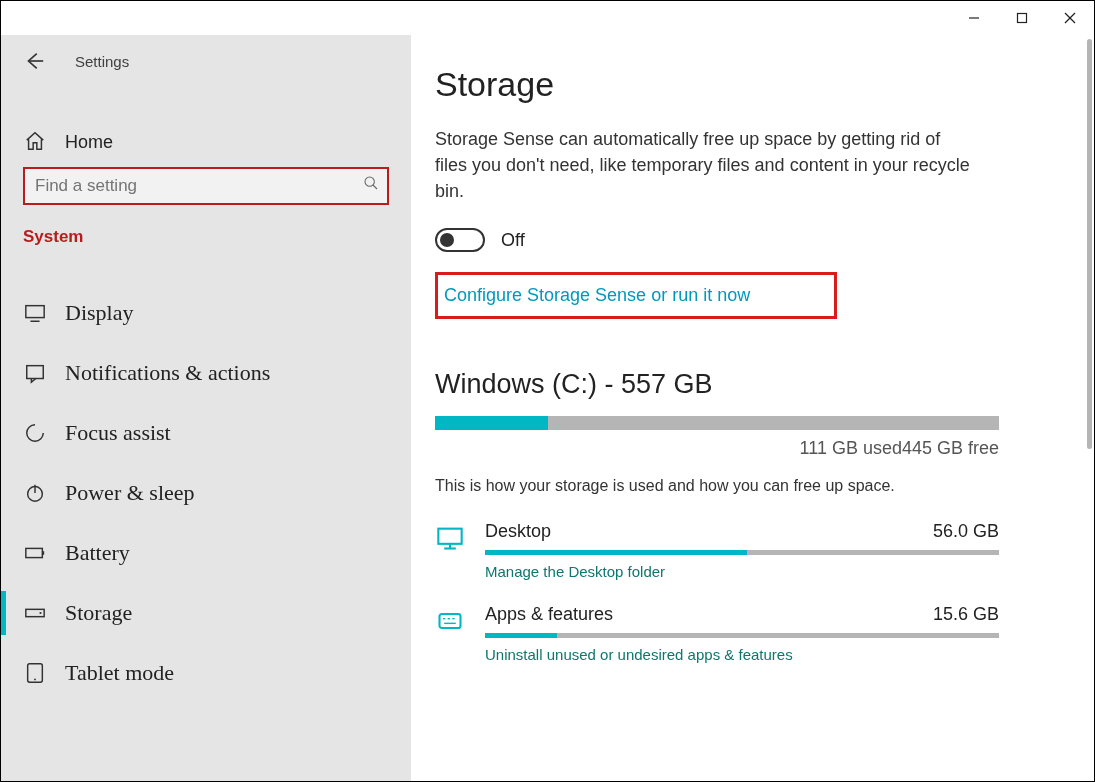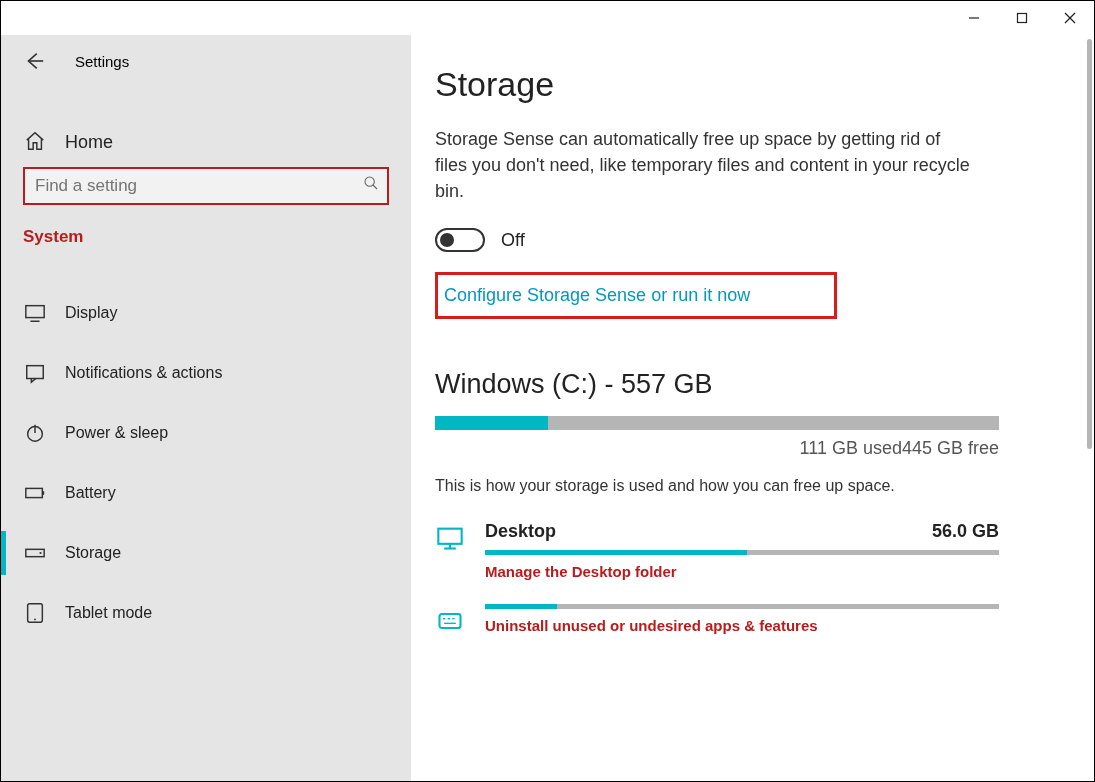--- a/index.html
+++ b/index.html
@@ -3,56 +3,56 @@
 <meta charset="utf-8">
 <style>
   * { box-sizing: border-box; margin: 0; padding: 0; font-family: "Segoe UI", -apple-system, sans-serif; }
   body { width: 1095px; height: 782px; background: #fff; border: 1px solid #000; overflow: hidden; position: relative; }
   .titlebar { height: 34px; display: flex; justify-content: flex-end; align-items: center; background: #fff; }
   .titlebar .wbtn { width: 48px; height: 34px; display: flex; align-items: center; justify-content: center; color: #222; }
   .app { display: flex; height: calc(100% - 34px); }
   .sidebar { width: 410px; background: #e5e5e5; padding: 0; height: 100%; overflow: hidden; position: relative; }
   .sidebar-head { display: flex; align-items: center; height: 52px; padding-left: 22px; margin-top: -34px; position: absolute; top: 34px; }
   .back-icon { width: 22px; height: 22px; display: flex; align-items: center; justify-content: center; color: #000; margin-right: 30px; }
-  .sidebar-title { font-size: 15px; color: #000000; }
+  .sidebar-title { font-size: 15px; color: #404040; }
   .sidebar-body { padding-top: 52px; }
   .home-row { display: flex; align-items: flex-end; height: 48px; padding-left: 22px; margin-top: 18px; }
   .home-row .icon { width: 24px; height: 24px; margin-right: 18px; display: flex; align-items: center; justify-content: center; color: #333; }
   .home-row .label { font-size: 18px; color: #222; }
   .search-wrap { padding: 14px 22px 8px 22px; }
   .search-input { width: 100%; height: 38px; border: 2px solid #b91c1c; background: #f2f2f2; font-size: 17px; padding: 0 34px 0 10px; color: #555; }
   .search-wrap { position: relative; }
   .search-icon { position: absolute; right: 32px; top: 22px; color: #666; }
   .section-label { font-size: 17px; font-weight: 600; color: #b91c1c; padding: 14px 0 12px 22px; }
   .nav-list { margin-top: 24px; }
   .nav-item { display: flex; align-items: center; height: 60px; padding-left: 22px; position: relative; }
   .nav-item .icon { width: 24px; height: 24px; margin-right: 18px; display: flex; align-items: center; justify-content: center; color: #333; }
-  .nav-item .label { font-size: 16px; color: #222; }
+  .nav-item .label { font-size: 22px; color: #222; font-family: Liberation Serif, serif; }
   .nav-item.selected::before { content: ""; position: absolute; left: 0; top: 8px; bottom: 8px; width: 5px; background: #00b7c3; }
   .content { flex: 1; background: #fff; padding: 30px 0 0 24px; position: relative; overflow: hidden; }
   .page-title { font-size: 34px; font-weight: 400; color: #222; margin-bottom: 22px; }
   .sense-desc { font-size: 18px; color: #333; max-width: 540px; line-height: 1.45; margin-bottom: 24px; }
   .toggle-row { display: flex; align-items: center; margin-bottom: 20px; }
   .toggle { width: 50px; height: 24px; border: 2px solid #333; border-radius: 14px; position: relative; margin-right: 16px; background: #fff; }
   .toggle .knob { width: 14px; height: 14px; background: #333; border-radius: 50%; position: absolute; left: 3px; top: 3px; }
   .toggle-label { font-size: 18px; color: #222; }
   .highlight-box { border: 3px solid #d81b1b; padding: 10px 6px; width: 402px; margin-bottom: 50px; }
   .link-text { color: #0099bc; font-size: 18px; }
   .drive-title { font-size: 27px; font-weight: 400; color: #222; margin-bottom: 16px; }
   .drive-bar { width: 564px; height: 14px; background: #b5b5b5; margin-bottom: 8px; }
   .drive-bar .fill { height: 100%; background: #00b7c3; }
   .drive-stats { display: flex; justify-content: flex-end; width: 564px; font-size: 18px; color: #555; margin-bottom: 18px; }
   .usage-desc { font-size: 16px; color: #333; margin-bottom: 26px; }
   .cat-row { display: flex; align-items: flex-start; width: 564px; margin-bottom: 24px; }
   .cat-icon { width: 30px; height: 30px; margin-right: 20px; margin-top: 2px; display: flex; align-items: center; justify-content: center; color: #00b7c3; flex-shrink: 0; }
-  .cat-body { flex: 1; font-weight: bold; }
+  .cat-body { flex: 1; }
   .cat-head { display: flex; justify-content: space-between; font-size: 18px; color: #222; margin-bottom: 8px; }
   .cat-bar { height: 5px; background: #b5b5b5; margin-bottom: 8px; }
   .cat-bar .fill { height: 100%; background: #00b7c3; }
-  .cat-sub { font-size: 15px; color: #b91c1c; }
+  .cat-sub { font-size: 15px; color: #0f766e; }
   .scrollbar { position: absolute; right: 2px; top: 4px; width: 5px; height: 410px; background: #b5b5b5; border-radius: 3px; }
   svg { display: block; }
 </style>
 </head>
 <body>
 
 <div class="titlebar">
   <div class="wbtn">
     <svg width="12" height="12" viewBox="0 0 12 12">
         <line x1="1" y1="6" x2="11" y2="6" stroke="#222" stroke-width="1.2"></line>
@@ -117,20 +117,28 @@
               <svg width="22" height="22" viewBox="0 0 24 24">
                 <rect x="3" y="4" width="18" height="14" fill="none" stroke="#333" stroke-width="1.6"></rect>
                 <path d="M8 18 L8 22 L13 18" fill="none" stroke="#333" stroke-width="1.6"></path>
               </svg>
             </span>
           <span class="label">Notifications &amp; actions</span>
         </div>
         <div class="nav-item">
           <span class="icon">
               <svg width="22" height="22" viewBox="0 0 24 24">
+                <path d="M 21 12 A 9 9 0 1 1 12 3" fill="none" stroke="#333" stroke-width="1.6"></path>
+              </svg>
+            </span>
+          <span class="label">Focus assist</span>
+        </div>
+        <div class="nav-item">
+          <span class="icon">
+              <svg width="22" height="22" viewBox="0 0 24 24">
                 <circle cx="12" cy="13" r="8" fill="none" stroke="#333" stroke-width="1.6"></circle>
                 <line x1="12" y1="3" x2="12" y2="12" stroke="#333" stroke-width="1.6"></line>
               </svg>
             </span>
           <span class="label">Power &amp; sleep</span>
         </div>
         <div class="nav-item">
           <span class="icon">
               <svg width="22" height="22" viewBox="0 0 24 24">
                 <rect x="2" y="7" width="18" height="10" fill="none" stroke="#333" stroke-width="1.6"></rect>
@@ -213,20 +221,24 @@
       <span class="cat-icon">
           <svg width="28" height="28" viewBox="0 0 24 24">
             <rect x="3" y="6" width="18" height="12" rx="2" fill="none" stroke="#00b7c3" stroke-width="1.8"></rect>
             <line x1="6" y1="10" x2="8" y2="10" stroke="#00b7c3" stroke-width="1.2"></line>
             <line x1="10" y1="10" x2="12" y2="10" stroke="#00b7c3" stroke-width="1.2"></line>
             <line x1="14" y1="10" x2="16" y2="10" stroke="#00b7c3" stroke-width="1.2"></line>
             <line x1="7" y1="14" x2="17" y2="14" stroke="#00b7c3" stroke-width="1.2"></line>
           </svg>
         </span>
       <div class="cat-body">
+        <div class="cat-head">
+            <span>Apps &amp; features</span>
+            <span>15.6 GB</span>
+          </div>
         <div class="cat-bar">
             <div class="fill" id="cat1-fill" style="width: 14%;"></div>
           </div>
         <div class="cat-sub">Uninstall unused or undesired apps &amp; features</div>
       </div>
     </div>
 
 
   </div>
 </div>

